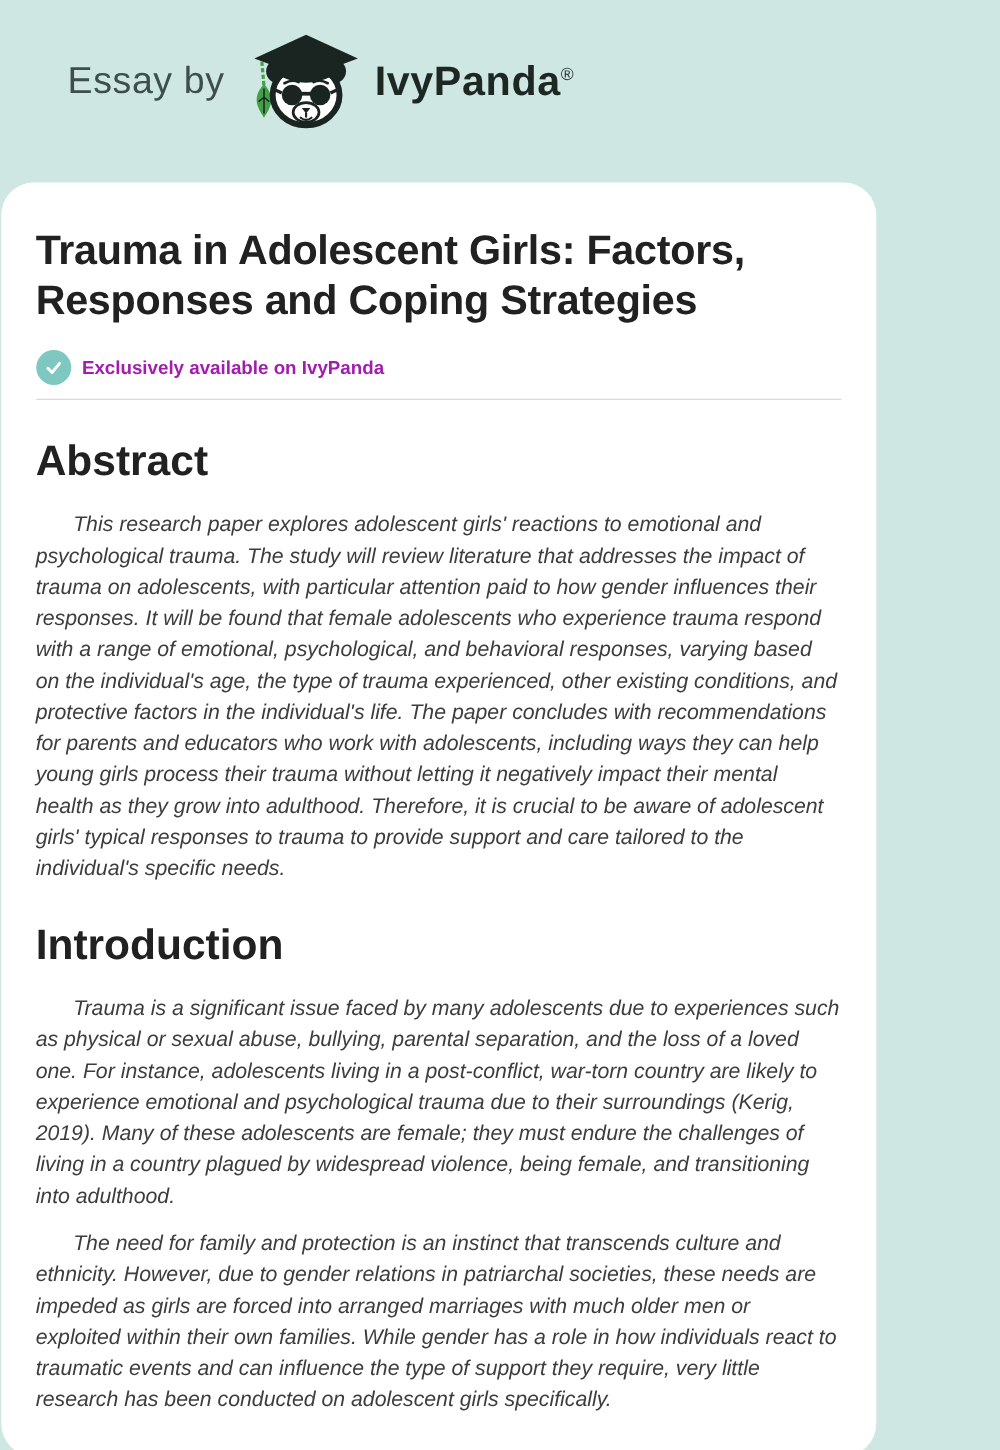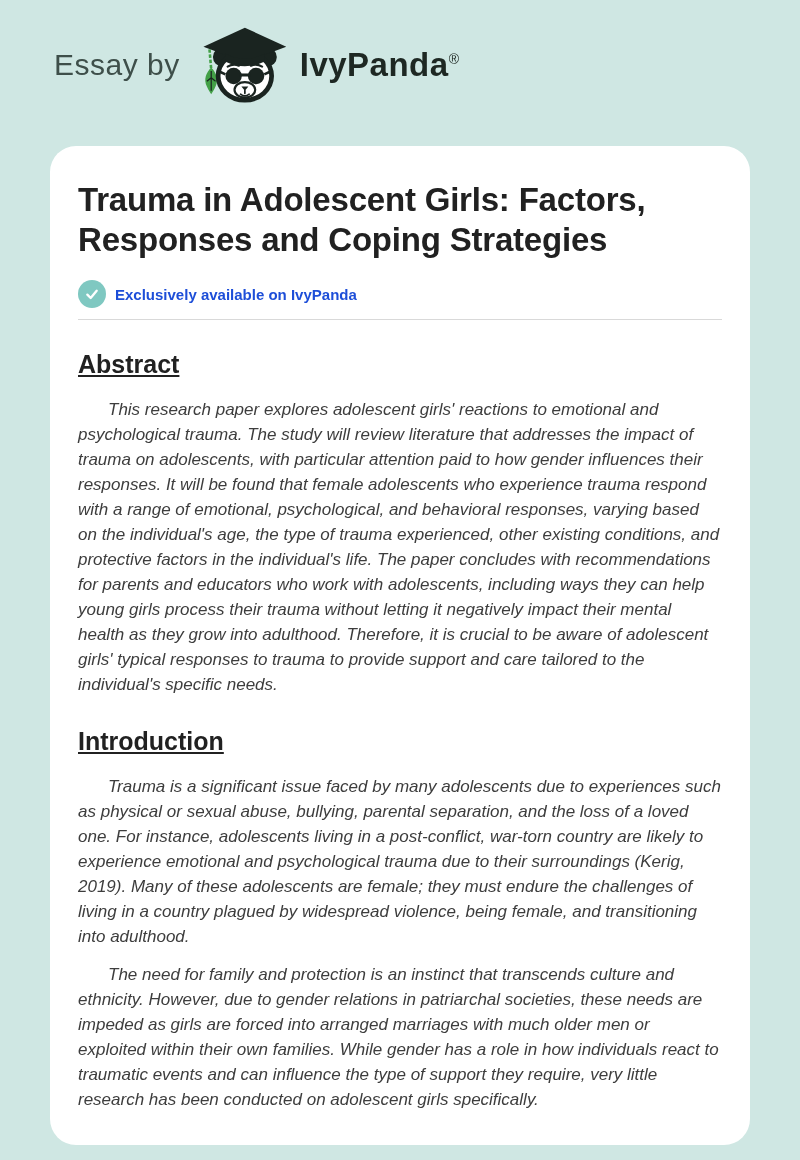--- a/index.html
+++ b/index.html
@@ -2,21 +2,21 @@
 <html><head>
 <meta charset="utf-8">
 <style>
   * { margin: 0; padding: 0; box-sizing: border-box; }
   html, body {
     width: 800px; height: 1160px;
     background: #cfe7e3;
     font-family: "Liberation Sans", sans-serif;
     overflow: hidden;
   }
-  .page { width: 800px; height: 1160px; position: relative; }
+  .page { width: 701px; height: 1160px; position: relative; }
 
   
   .site-header {
     height: 130px;
     display: flex;
     align-items: center;
     padding-left: 54px;
   }
   .essay-by {
     font-size: 30px;
@@ -70,33 +70,32 @@
     border-radius: 50%;
     background: #7fc8c1;
     display: inline-flex;
     align-items: center;
     justify-content: center;
     flex: 0 0 auto;
   }
   .badge-label {
     font-size: 15px;
     font-weight: 700;
-    color: #1d4ed8;
+    color: #a21caf;
   }
   hr.divider {
     border: none;
     border-top: 1px solid #d9d9d9;
     height: 0;
   }
   h2 {
-    font-size: 25px;
+    font-size: 34px;
     font-weight: 700;
     color: #212121;
     margin: 30px 0 18px 0;
-    text-decoration: underline;
   }
   p {
     font-size: 17px;
     line-height: 25px;
     color: #3d3d3d;
     text-indent: 30px;
     text-align: left;
     margin-bottom: 13px;
     font-style: italic;
   }

